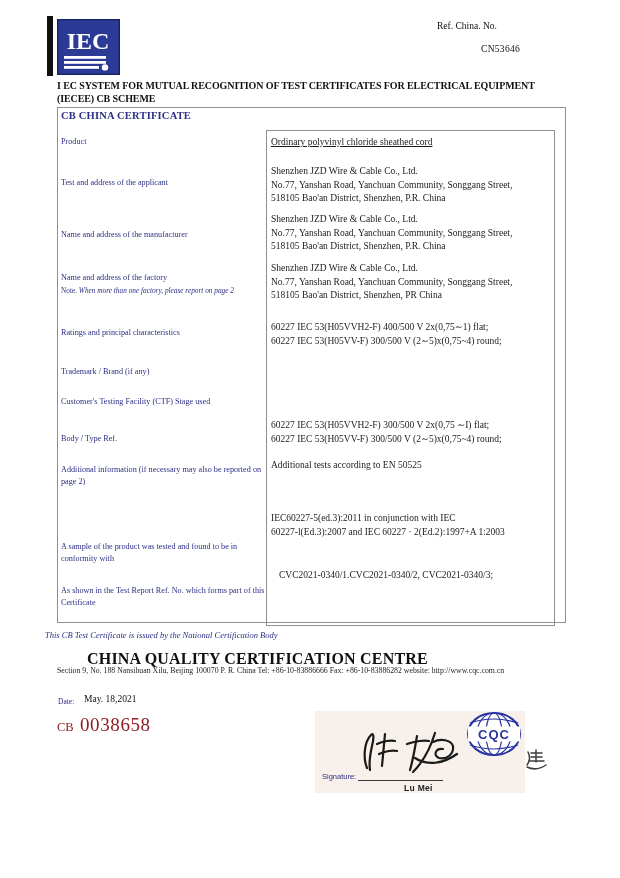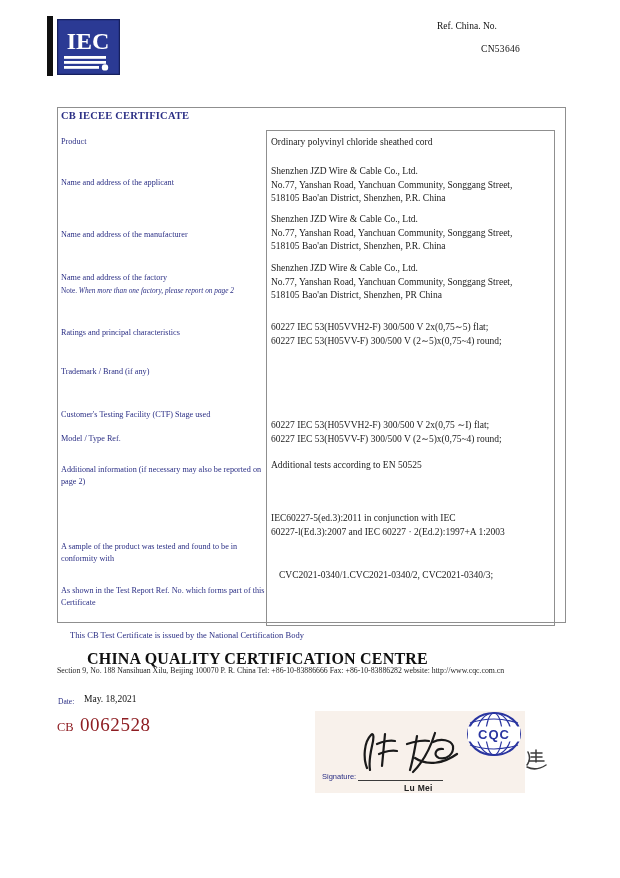--- a/index.html
+++ b/index.html
@@ -43,88 +43,89 @@
     <text x="31" y="30" text-anchor="middle" font-size="24" font-weight="bold" fill="#ffffff">IEC</text>
     <rect x="7" y="37" width="42" height="2.8" fill="#ffffff"></rect>
     <rect x="7" y="42" width="42" height="2.8" fill="#ffffff"></rect>
     <rect x="7" y="47" width="35" height="2.8" fill="#ffffff"></rect>
     <circle cx="48" cy="48.4" r="3.2" fill="#ffffff"></circle>
   </svg>
 
   <div class="abs ref-label" style="left:437px;top:21px;">Ref. China. No.</div>
   <div class="abs ref-no" style="left:457px;top:44px;padding-left:24px;">CN53646</div>
 
+  <div class="abs scheme" style="left:57px;top:79px;">I EC SYSTEM FOR MUTUAL RECOGNITION OF TEST CERTIFICATES FOR ELECTRICAL EQUIPMENT (IECEE) CB SCHEME</div>
 
   <div class="abs outer-box" style="left:57px;top:107px;width:507px;height:514px;"></div>
-  <div class="abs cert-title" style="left:61px;top:110px;">CB IECEE CERTIFICATE</div>
+  <div class="abs cert-title" style="left:61px;top:110px;">CB CHINA CERTIFICATE</div>
   <div class="abs inner-box" style="left:266px;top:130px;width:287px;height:494px;"></div>
 
   <div class="abs lbl" style="left:61px;top:136px;">Product</div>
-  <div class="abs lbl" style="left:61px;top:177px;">Name and address of the applicant</div>
+  <div class="abs lbl" style="left:61px;top:177px;">Test and address of the applicant</div>
   <div class="abs lbl" style="left:61px;top:229px;">Name and address of the manufacturer</div>
   <div class="abs lbl" style="left:61px;top:272px;">Name and address of the factory</div>
   <div class="abs note" style="left:61px;top:286px;">
     <span>Note.</span>
     <span class="it">When more than one factory, please report on page 2</span>
   </div>
   <div class="abs lbl" style="left:61px;top:327px;">Ratings and principal characteristics</div>
   <div class="abs lbl" style="left:61px;top:366px;">Trademark / Brand (if any)</div>
-  <div class="abs lbl" style="left:61px;top:409px;">Customer's Testing Facility (CTF) Stage used</div>
-  <div class="abs lbl" style="left:61px;top:433px;">Model / Type Ref.</div>
+  <div class="abs lbl" style="left:61px;top:396px;">Customer's Testing Facility (CTF) Stage used</div>
+  <div class="abs lbl" style="left:61px;top:433px;">Body / Type Ref.</div>
   <div class="abs lbl" style="left:61px;top:464px;">Additional information (if necessary may also be reported on page 2)</div>
   <div class="abs lbl" style="left:61px;top:541px;">A sample of the product was tested and found to be in conformity with</div>
   <div class="abs lbl" style="left:61px;top:585px;">As shown in the Test Report Ref. No. which forms part of this Certificate</div>
 
-  <div class="abs val" style="left:271px;top:136px;">
+  <div class="abs val" style="left:271px;top:136px;text-decoration:underline;">
     <span class="vline">Ordinary polyvinyl chloride sheathed cord</span>
   </div>
   <div class="abs val" style="left:271px;top:165px;">
     <span class="vline">Shenzhen JZD Wire &amp; Cable Co., Ltd.</span>
     <span class="vline">No.77, Yanshan Road, Yanchuan Community, Songgang Street,</span>
     <span class="vline">518105 Bao'an District, Shenzhen, P.R. China</span>
   </div>
   <div class="abs val" style="left:271px;top:213px;">
     <span class="vline">Shenzhen JZD Wire &amp; Cable Co., Ltd.</span>
     <span class="vline">No.77, Yanshan Road, Yanchuan Community, Songgang Street,</span>
     <span class="vline">518105 Bao'an District, Shenzhen, P.R. China</span>
   </div>
   <div class="abs val" style="left:271px;top:262px;">
     <span class="vline">Shenzhen JZD Wire &amp; Cable Co., Ltd.</span>
     <span class="vline">No.77, Yanshan Road, Yanchuan Community, Songgang Street,</span>
     <span class="vline">518105 Bao'an District, Shenzhen, PR China</span>
   </div>
   <div class="abs val" style="left:271px;top:321px;">
-    <span class="vline">60227 IEC 53(H05VVH2-F) 300/500 V 2x(0,75∼5) flat;</span>
+    <span class="vline">60227 IEC 53(H05VVH2-F) 400/500 V 2x(0,75∼1) flat;</span>
     <span class="vline">60227 IEC 53(H05VV-F) 300/500 V (2∼5)x(0,75~4) round;</span>
   </div>
   <div class="abs val" style="left:271px;top:419px;">
     <span class="vline">60227 IEC 53(H05VVH2-F) 300/500 V 2x(0,75 ∼I) flat;</span>
     <span class="vline">60227 IEC 53(H05VV-F) 300/500 V (2∼5)x(0,75~4) round;</span>
   </div>
   <div class="abs val" style="left:271px;top:459px;">
     <span class="vline">Additional tests according to EN 50525</span>
   </div>
   <div class="abs val" style="left:271px;top:512px;">
     <span class="vline">IEC60227-5(ed.3):2011 in conjunction with IEC</span>
     <span class="vline">60227-l(Ed.3):2007 and IEC 60227 · 2(Ed.2):1997+A 1:2003</span>
   </div>
   <div class="abs val" style="left:279px;top:569px;">
     <span class="vline">CVC2021-0340/1.CVC2021-0340/2, CVC2021-0340/3;</span>
   </div>
 
-  <div class="abs issued" style="left:70px;top:630px;">This CB Test Certificate is issued by the National Certification Body</div>
+  <div class="abs issued" style="left:45px;top:630px;font-style:italic;">This CB Test Certificate is issued by the National Certification Body</div>
 
   <div class="abs ncb-name" style="left:57px;top:650px;">CHINA QUALITY CERTIFICATION CENTRE</div>
   <div class="abs ncb-addr" style="left:57px;top:666px;">Section 9, No. 188 Nansihuan Xilu, Beijing 100070 P. R. China Tel: +86-10-83886666 Fax: +86-10-83886282 website: http://www.cqc.com.cn</div>
 
   <div class="abs date-label" style="left:58px;top:697px;">Date:</div>
   <div class="abs date-value" style="left:84px;top:694px;">May. 18,2021</div>
 
   <div class="abs cb-prefix" style="left:57px;top:720px;">CB</div>
-  <div class="abs cb-number" style="left:80px;top:714px;">0062528</div>
+  <div class="abs cb-number" style="left:80px;top:714px;">0038658</div>
 
   <div class="abs scan-patch" style="left:315px;top:711px;width:210px;height:82px;"></div>
 
   <svg class="abs" style="left:355px;top:728px;" width="115" height="48" viewBox="0 0 115 48" aria-label="陆梅">
     <g fill="none" stroke="#1a1a1a" stroke-width="2.2" stroke-linecap="round">
       <path d="M12,40 C8,30 9,14 16,7 C19,4 19,10 17,18 C15,27 14,36 15,42"></path>
       <path d="M30,6 L27,38"></path>
       <path d="M22,16 C28,13 36,12 40,13"></path>
       <path d="M24,26 C30,23 38,22 42,23"></path>
       <path d="M62,8 C60,20 58,32 55,42"></path>

